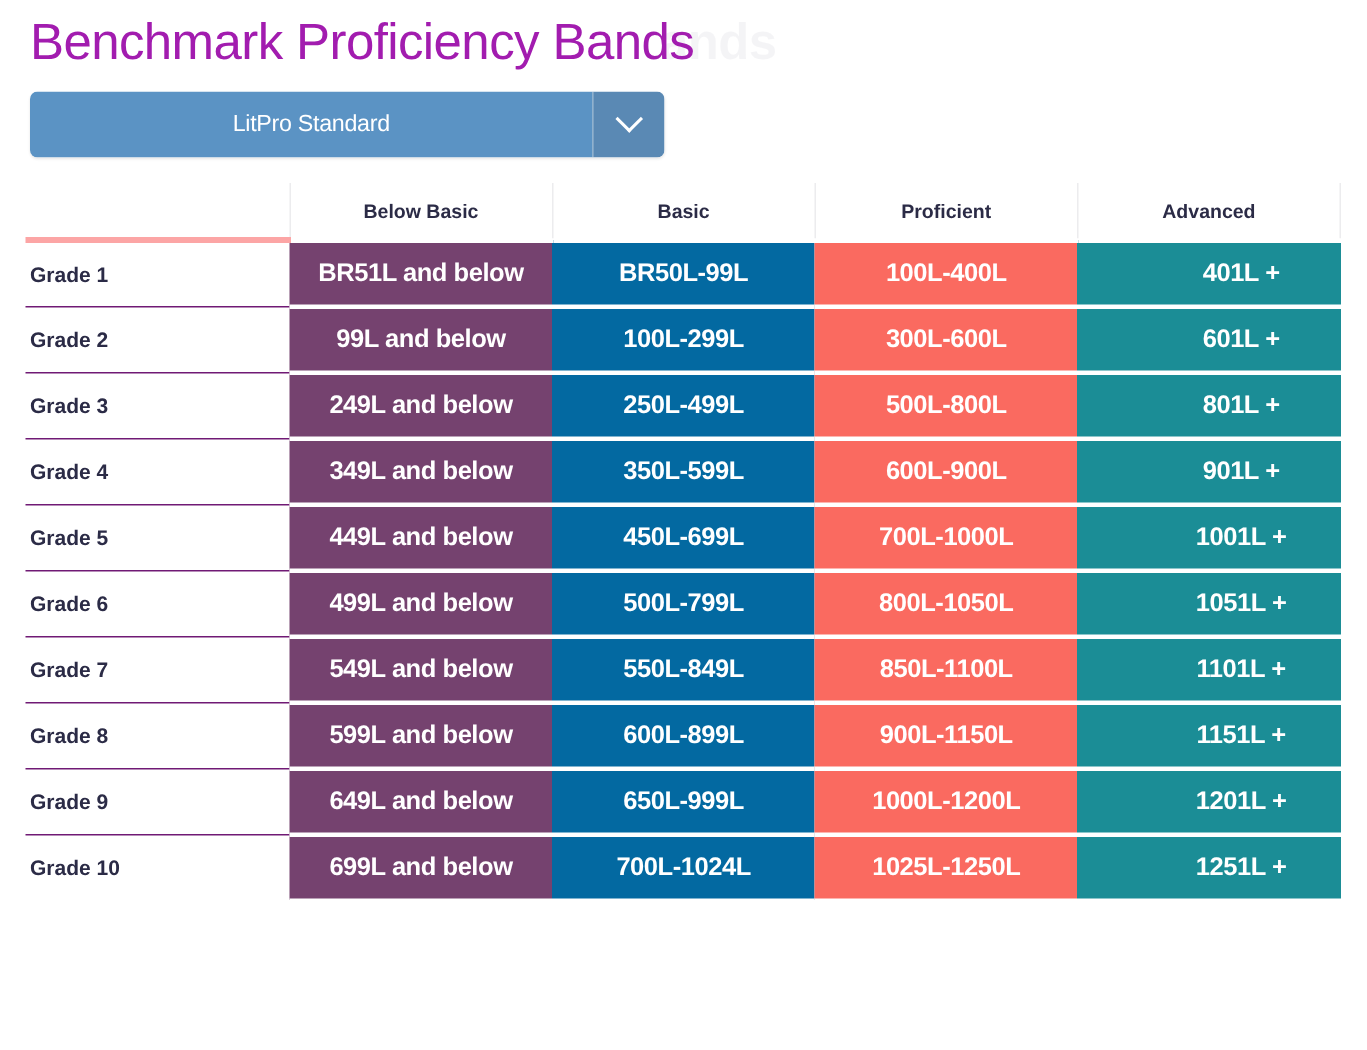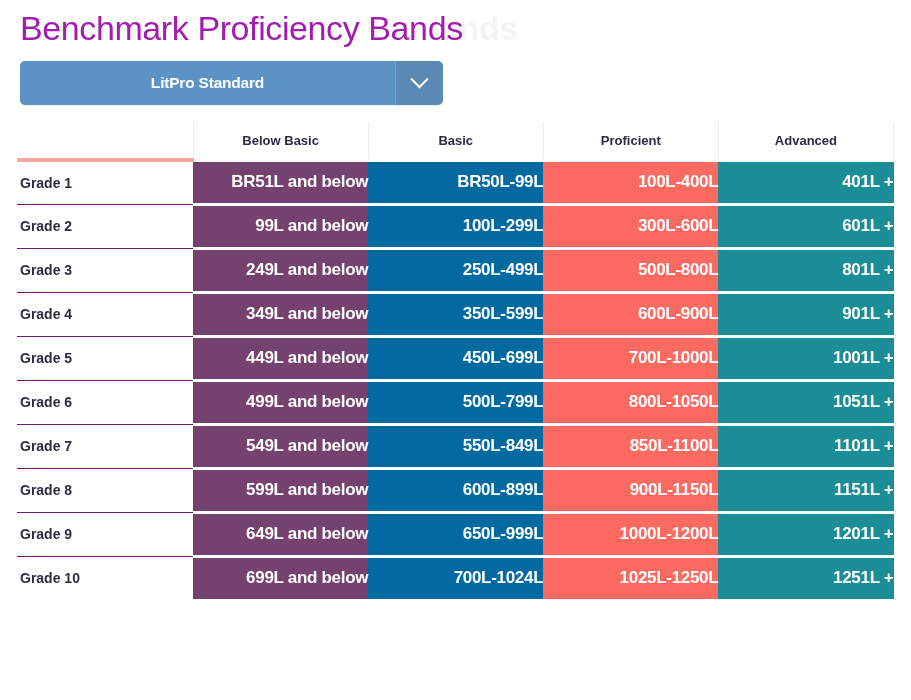--- a/index.html
+++ b/index.html
@@ -58,21 +58,21 @@
     border-radius: 5px;
     overflow: hidden;
     cursor: pointer;
     box-shadow: 0 1px 2px rgba(0,0,0,0.10);
   }
   .dropdown-label {
     flex: 1 1 auto;
     background: #5b93c4;
     color: #ffffff;
     font-size: 15.5px;
-    font-weight: bold;
+    font-weight: normal;
     display: flex;
     align-items: center;
     justify-content: center;
     letter-spacing: -0.2px;
   }
   .dropdown-toggle {
     flex: 0 0 48px;
     background: #5a89b4;
     display: flex;
     align-items: center;
@@ -134,21 +134,21 @@
     font-weight: bold;
     color: #2b2b46;
     text-align: left;
     padding-left: 3px;
     border-top: 1px solid #701a75;
     background: #ffffff;
   }
   tbody tr:first-child td.grade-cell { border-top: 4px solid #fca5a5; }
 
   td.band-cell {
-    text-align: right;
+    text-align: center;
     color: #ffffff;
     font-size: 17px;
     font-weight: bold;
     letter-spacing: -0.3px;
     border-top: 3px solid #ffffff;
     border-bottom: 3px solid #ffffff;
     white-space: nowrap;
   }
 
   td.b-below    { background: #75426f; }

